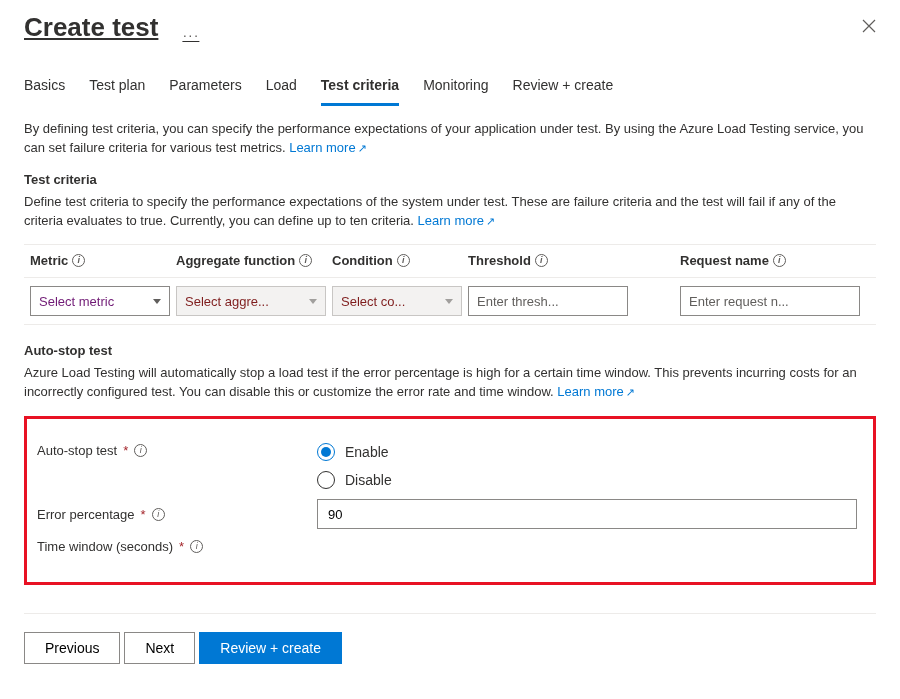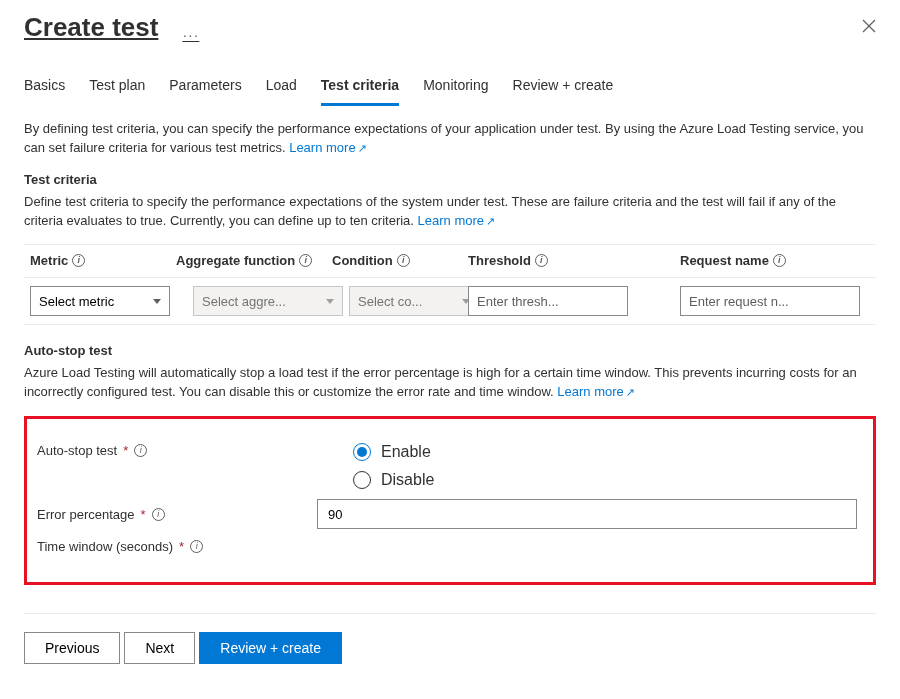--- a/index.html
+++ b/index.html
@@ -68,25 +68,25 @@
   .select-box, .text-input {
     height: 30px;
     border: 1px solid #8a8886;
     background: #fff;
     padding: 0 8px;
     font-size: 13px;
     font-family: inherit;
     display: flex;
     align-items: center;
     justify-content: space-between;
-    color: #000000;
+    color: #701a75;
     cursor: pointer;
     width: 100%;
   }
-  .select-box.disabled { background: #f3f2f1; color: #737373; border-color: #c8c6c4; cursor: default; margin-left: 17px; }
+  .select-box.disabled { background: #f3f2f1; color: #7f1d1d; border-color: #c8c6c4; cursor: default; }
   .chev {
     width: 0; height: 0;
     border-left: 4px solid transparent;
     border-right: 4px solid transparent;
     border-top: 5px solid #605e5c;
   }
   .select-box.disabled .chev { border-top-color: #a19f9d; }
   .text-input { cursor: text; }
   .text-input::placeholder { color: #605e5c; }
 
@@ -105,21 +105,21 @@
   .form-label {
     width: 280px;
     font-size: 13px;
     display: flex;
     align-items: center;
     gap: 6px;
     flex-shrink: 0;
   }
   .req { color: #a4262c; }
   .radio-col { display: flex; flex-direction: column; gap: 10px; }
-  .radio-opt { display: flex; align-items: center; gap: 10px; font-size: 16px; cursor: pointer; margin-left: 36px; }
+  .radio-opt { display: flex; align-items: center; gap: 10px; font-size: 14px; cursor: pointer; }
   .radio-circle {
     width: 18px; height: 18px; border-radius: 50%;
     border: 1px solid #323130;
     display: inline-flex; align-items: center; justify-content: center;
   }
   .radio-circle.checked { border-color: #0078d4; }
   .radio-dot { width: 10px; height: 10px; border-radius: 50%; background: #0078d4; }
   .wide-input {
     flex: 1;
     height: 30px;

